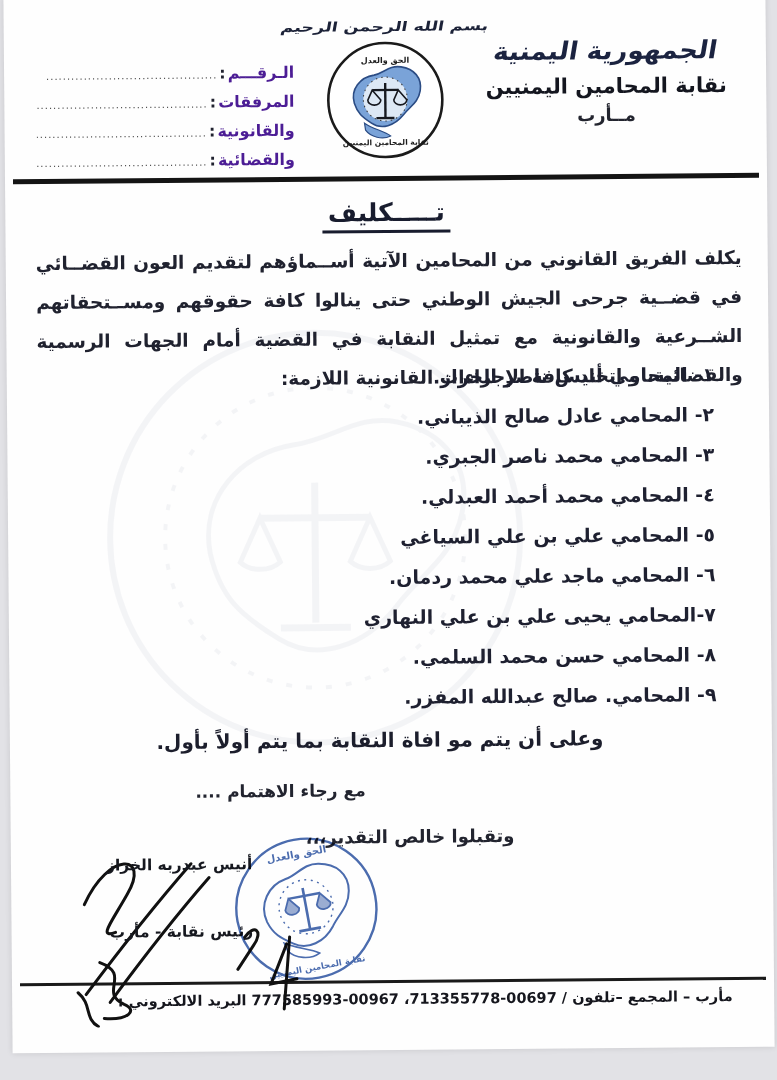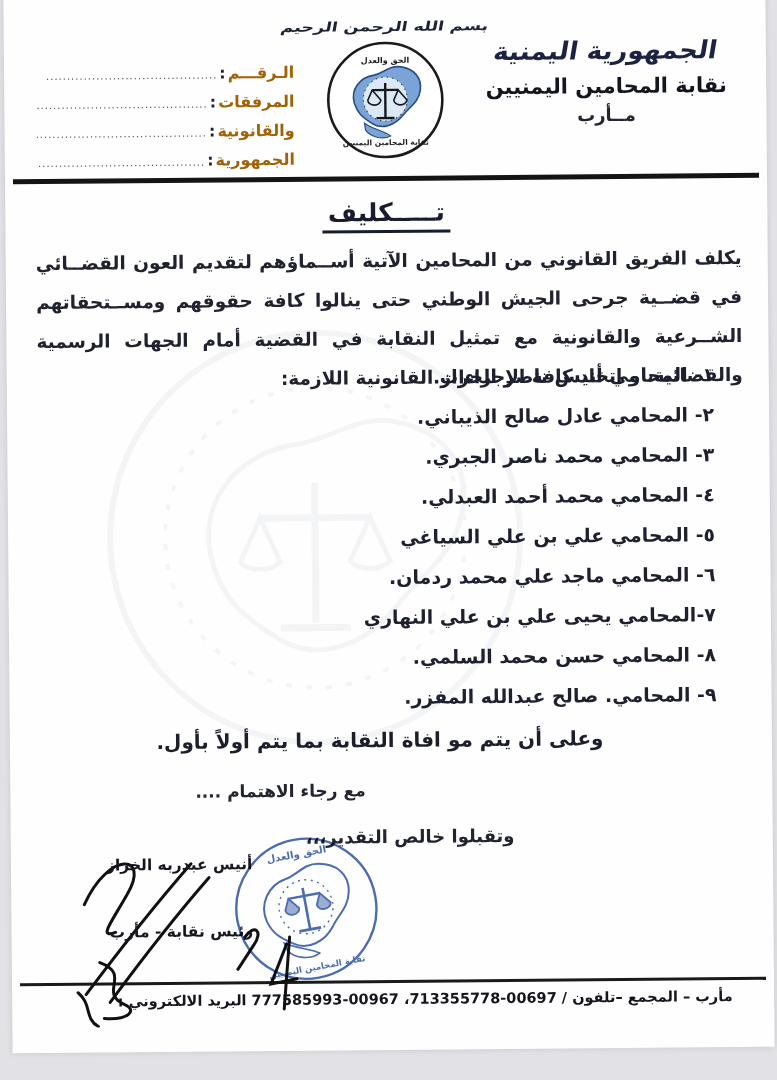--- a/index.html
+++ b/index.html
@@ -11,21 +11,21 @@
   .paper{
     position:absolute;left:8px;top:-6px;width:762px;height:1056px;
     background:#fefefe;
     transform:rotate(-0.5deg);transform-origin:50% 50%;
     box-shadow:0 0 6px rgba(0,0,0,.12);
     color:#20222f;
   }
   
   .fields{position:absolute;top:58px;right:472px;width:258px;direction:rtl;}
   .field-row{display:flex;align-items:flex-end;height:29px;direction:rtl;}
-  .field-label{font-weight:bold;font-size:16px;color:#a16207;white-space:nowrap;}
+  .field-label{font-weight:bold;font-size:16px;color:#4c1d95;white-space:nowrap;}
   .field-colon{font-weight:bold;margin:0 2px;}
   .field-dots{font-size:10px;color:#4a4a4a;letter-spacing:1px;overflow:hidden;white-space:nowrap;flex:1;padding-bottom:2px;}
   .logo-block{position:absolute;top:22px;left:293px;width:176px;text-align:center;}
   .bismillah{
     display:inline-block;font-size:13px;font-weight:bold;color:#1c2238;
     transform:scaleX(1.35) skewX(-8deg);letter-spacing:0px;white-space:nowrap;
   }
   .logo-svg{margin-top:4px;}
   .right-head{position:absolute;top:44px;left:452px;width:300px;text-align:center;direction:rtl;}
   .republic{
@@ -121,21 +121,21 @@
       <span class="field-label">المرفقات</span>
         <span class="field-colon">:</span>
         <span class="field-dots">.........................................</span>
     </div>
     <div class="field-row">
       <span class="field-label">والقانونية</span>
         <span class="field-colon">:</span>
         <span class="field-dots">.........................................</span>
     </div>
     <div class="field-row">
-      <span class="field-label">الجمهورية</span>
+      <span class="field-label">والقضائية</span>
         <span class="field-colon">:</span>
         <span class="field-dots">.........................................</span>
     </div>
   </div>
 
   <div class="head-rule"></div>
 
   <div class="doc-title"><span>تـــــكليف</span></div>
 
   <div class="body-par">يكلف الفريق القانوني من المحامين الآتية أســماؤهم لتقديم العون القضــائي في قضــية جرحى الجيش الوطني حتى ينالوا كافة حقوقهم ومســتحقاتهم الشــرعية والقانونية مع تمثيل النقابة في القضية أمام الجهات الرسمية والقضائية، و اتخاد كافة الإجراءات القانونية اللازمة:</div>

